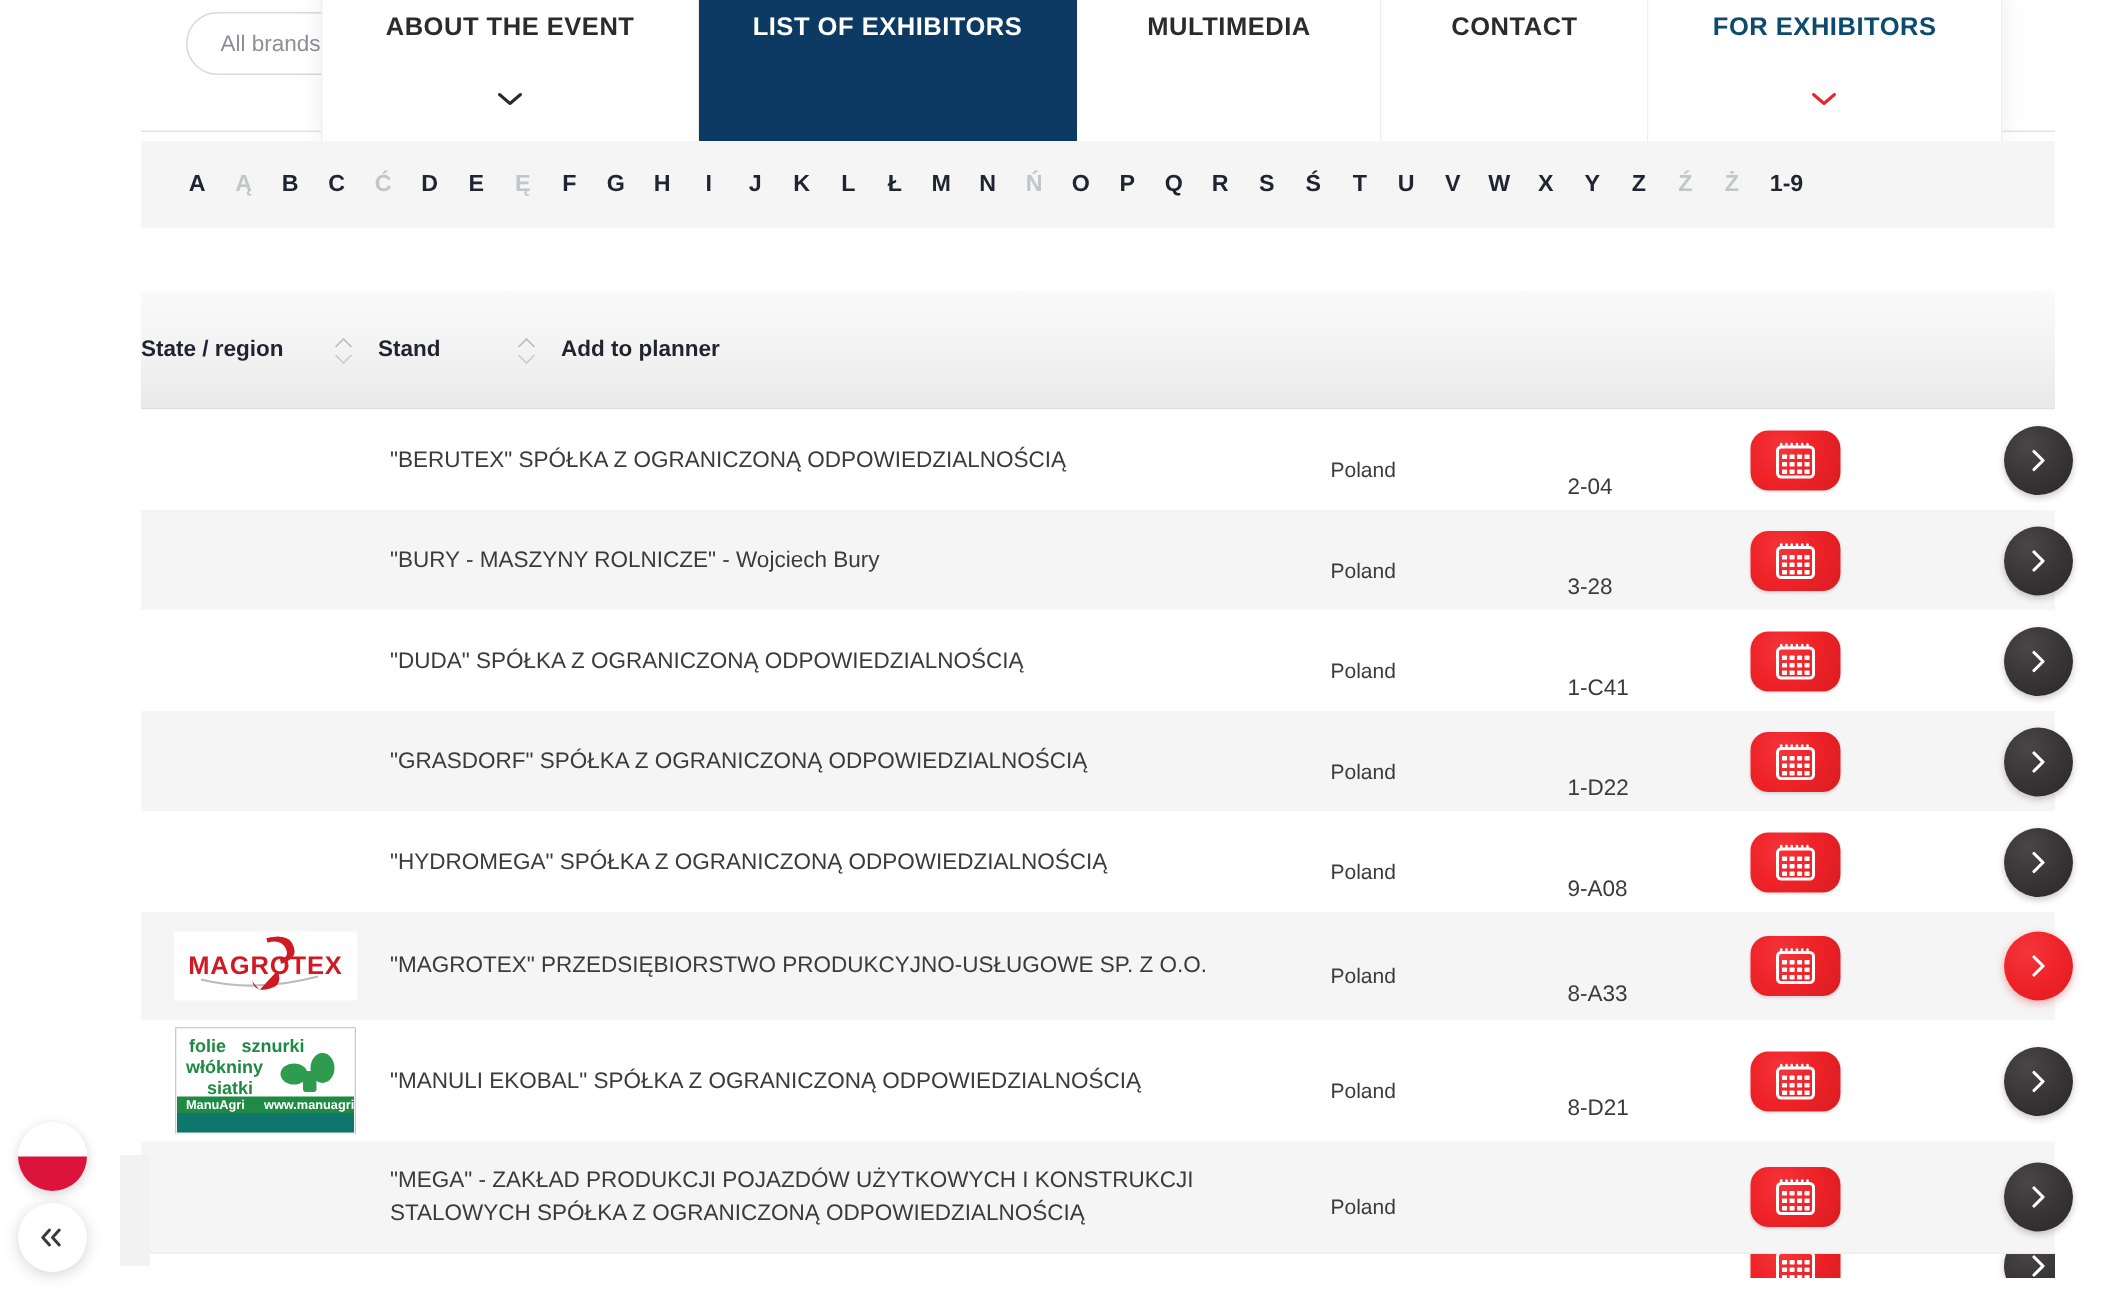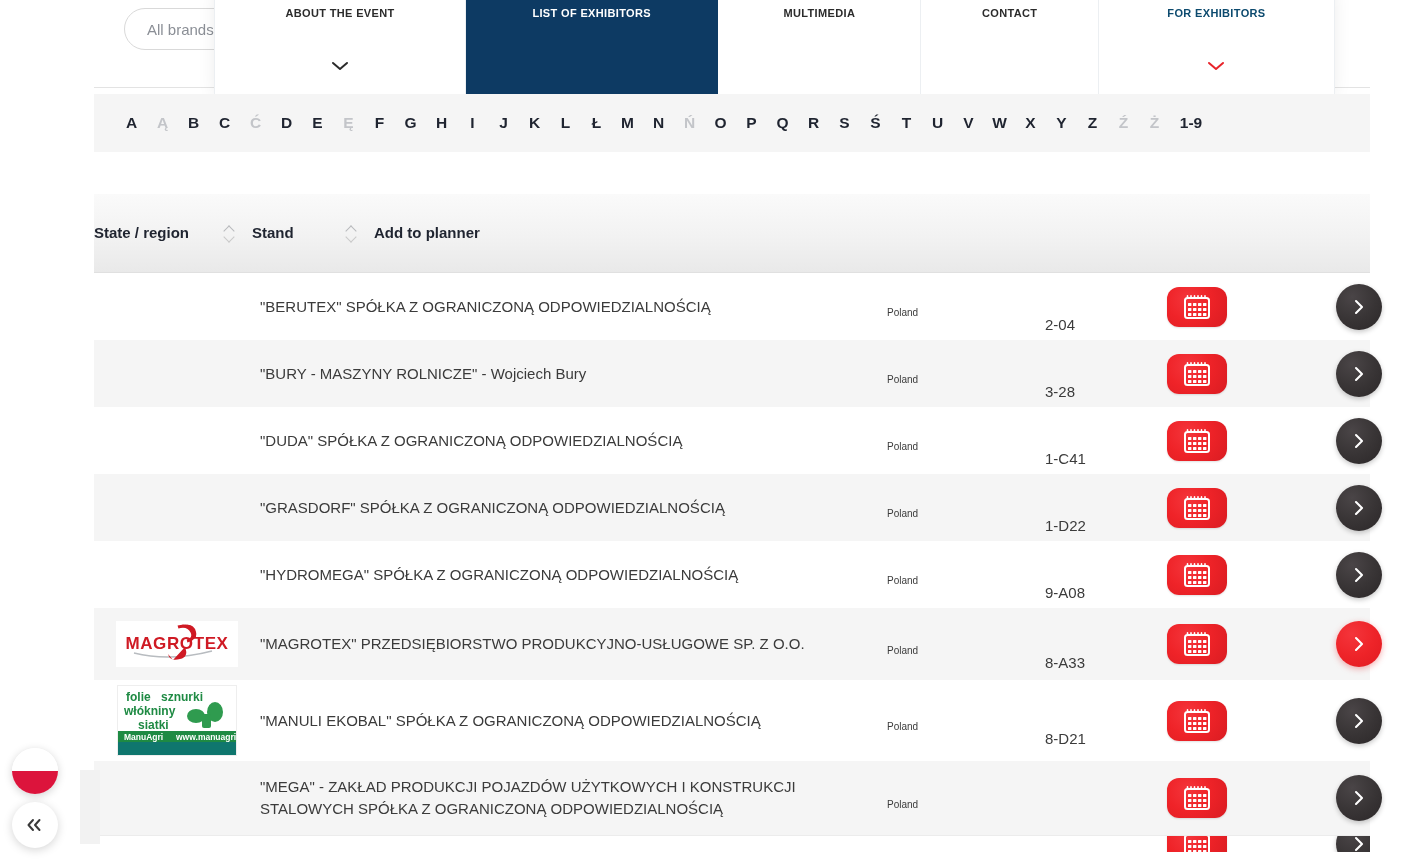--- a/index.html
+++ b/index.html
@@ -36,21 +36,21 @@
   }
   .nav-item {
     position: relative;
     background: #ffffff;
     border-right: 1px solid #eceff2;
     display: flex; flex-direction: column; align-items: center;
     padding-top: 34px;
   }
   .nav-item:first-child { border-left: 1px solid #eceff2; }
   .nav-item .nav-label {
-    font-size: 11px; font-weight: bold; color: #2b2b2b;
+    font-size: 17px; font-weight: bold; color: #2b2b2b;
     letter-spacing: .35px; text-align: center; line-height: 1.45;
     text-transform: uppercase;
   }
   .nav-item.active { background: #0d3a63; border-right-color:#0d3a63; }
   .nav-item.active .nav-label { color: #ffffff; }
   .nav-item.accent .nav-label { color: #0c4a6e; }
   .nav-caret {
     position: absolute; left: 0; right: 0; top: 86px;
     text-align: center; font-size: 17px; line-height: 1; color: #2b2b2b;
   }
@@ -99,21 +99,21 @@
   .col-sort3 { width: 36px;  flex: 0 0 36px; }
   .col-plan  { width: 186px; flex: 0 0 186px; }
   .col-go    { width: 130px; flex: 0 0 130px; }
 
   .trow { display:flex; align-items:center; background:#ffffff; }
   .trow.alt { background:#f5f5f5; }
 
   .cell-logo { width: 166px; flex: 0 0 166px; display:flex; justify-content:center; }
   .cell-name { width: 627px; flex: 0 0 627px; padding-right: 24px;
                font-size: 15px; color: #3b3b3b; line-height: 1.45; }
-  .cell-state{ width: 158px; flex: 0 0 158px; font-size: 10px; color:#3b3b3b;margin-top:12px; }
+  .cell-state{ width: 158px; flex: 0 0 158px; font-size: 14px; color:#3b3b3b;margin-top:12px; }
   .cell-stand{ width: 122px; flex: 0 0 122px; font-size: 15px; color:#3b3b3b;margin-top:36px; }
   .cell-plan { width: 169px; flex: 0 0 169px; }
   .cell-go   { width: 130px; flex: 0 0 130px; display:flex; align-items:center; }
 
   .cal-btn {
     width: 60px; height: 40px; border-radius: 12px; border: none;
     background: radial-gradient(circle at 35% 30%, #f4353b 0%, #ef2328 45%, #d91c22 100%);
     display:flex; align-items:center; justify-content:center; cursor:pointer;
     box-shadow: 0 1px 2px rgba(0,0,0,.12);
   }

